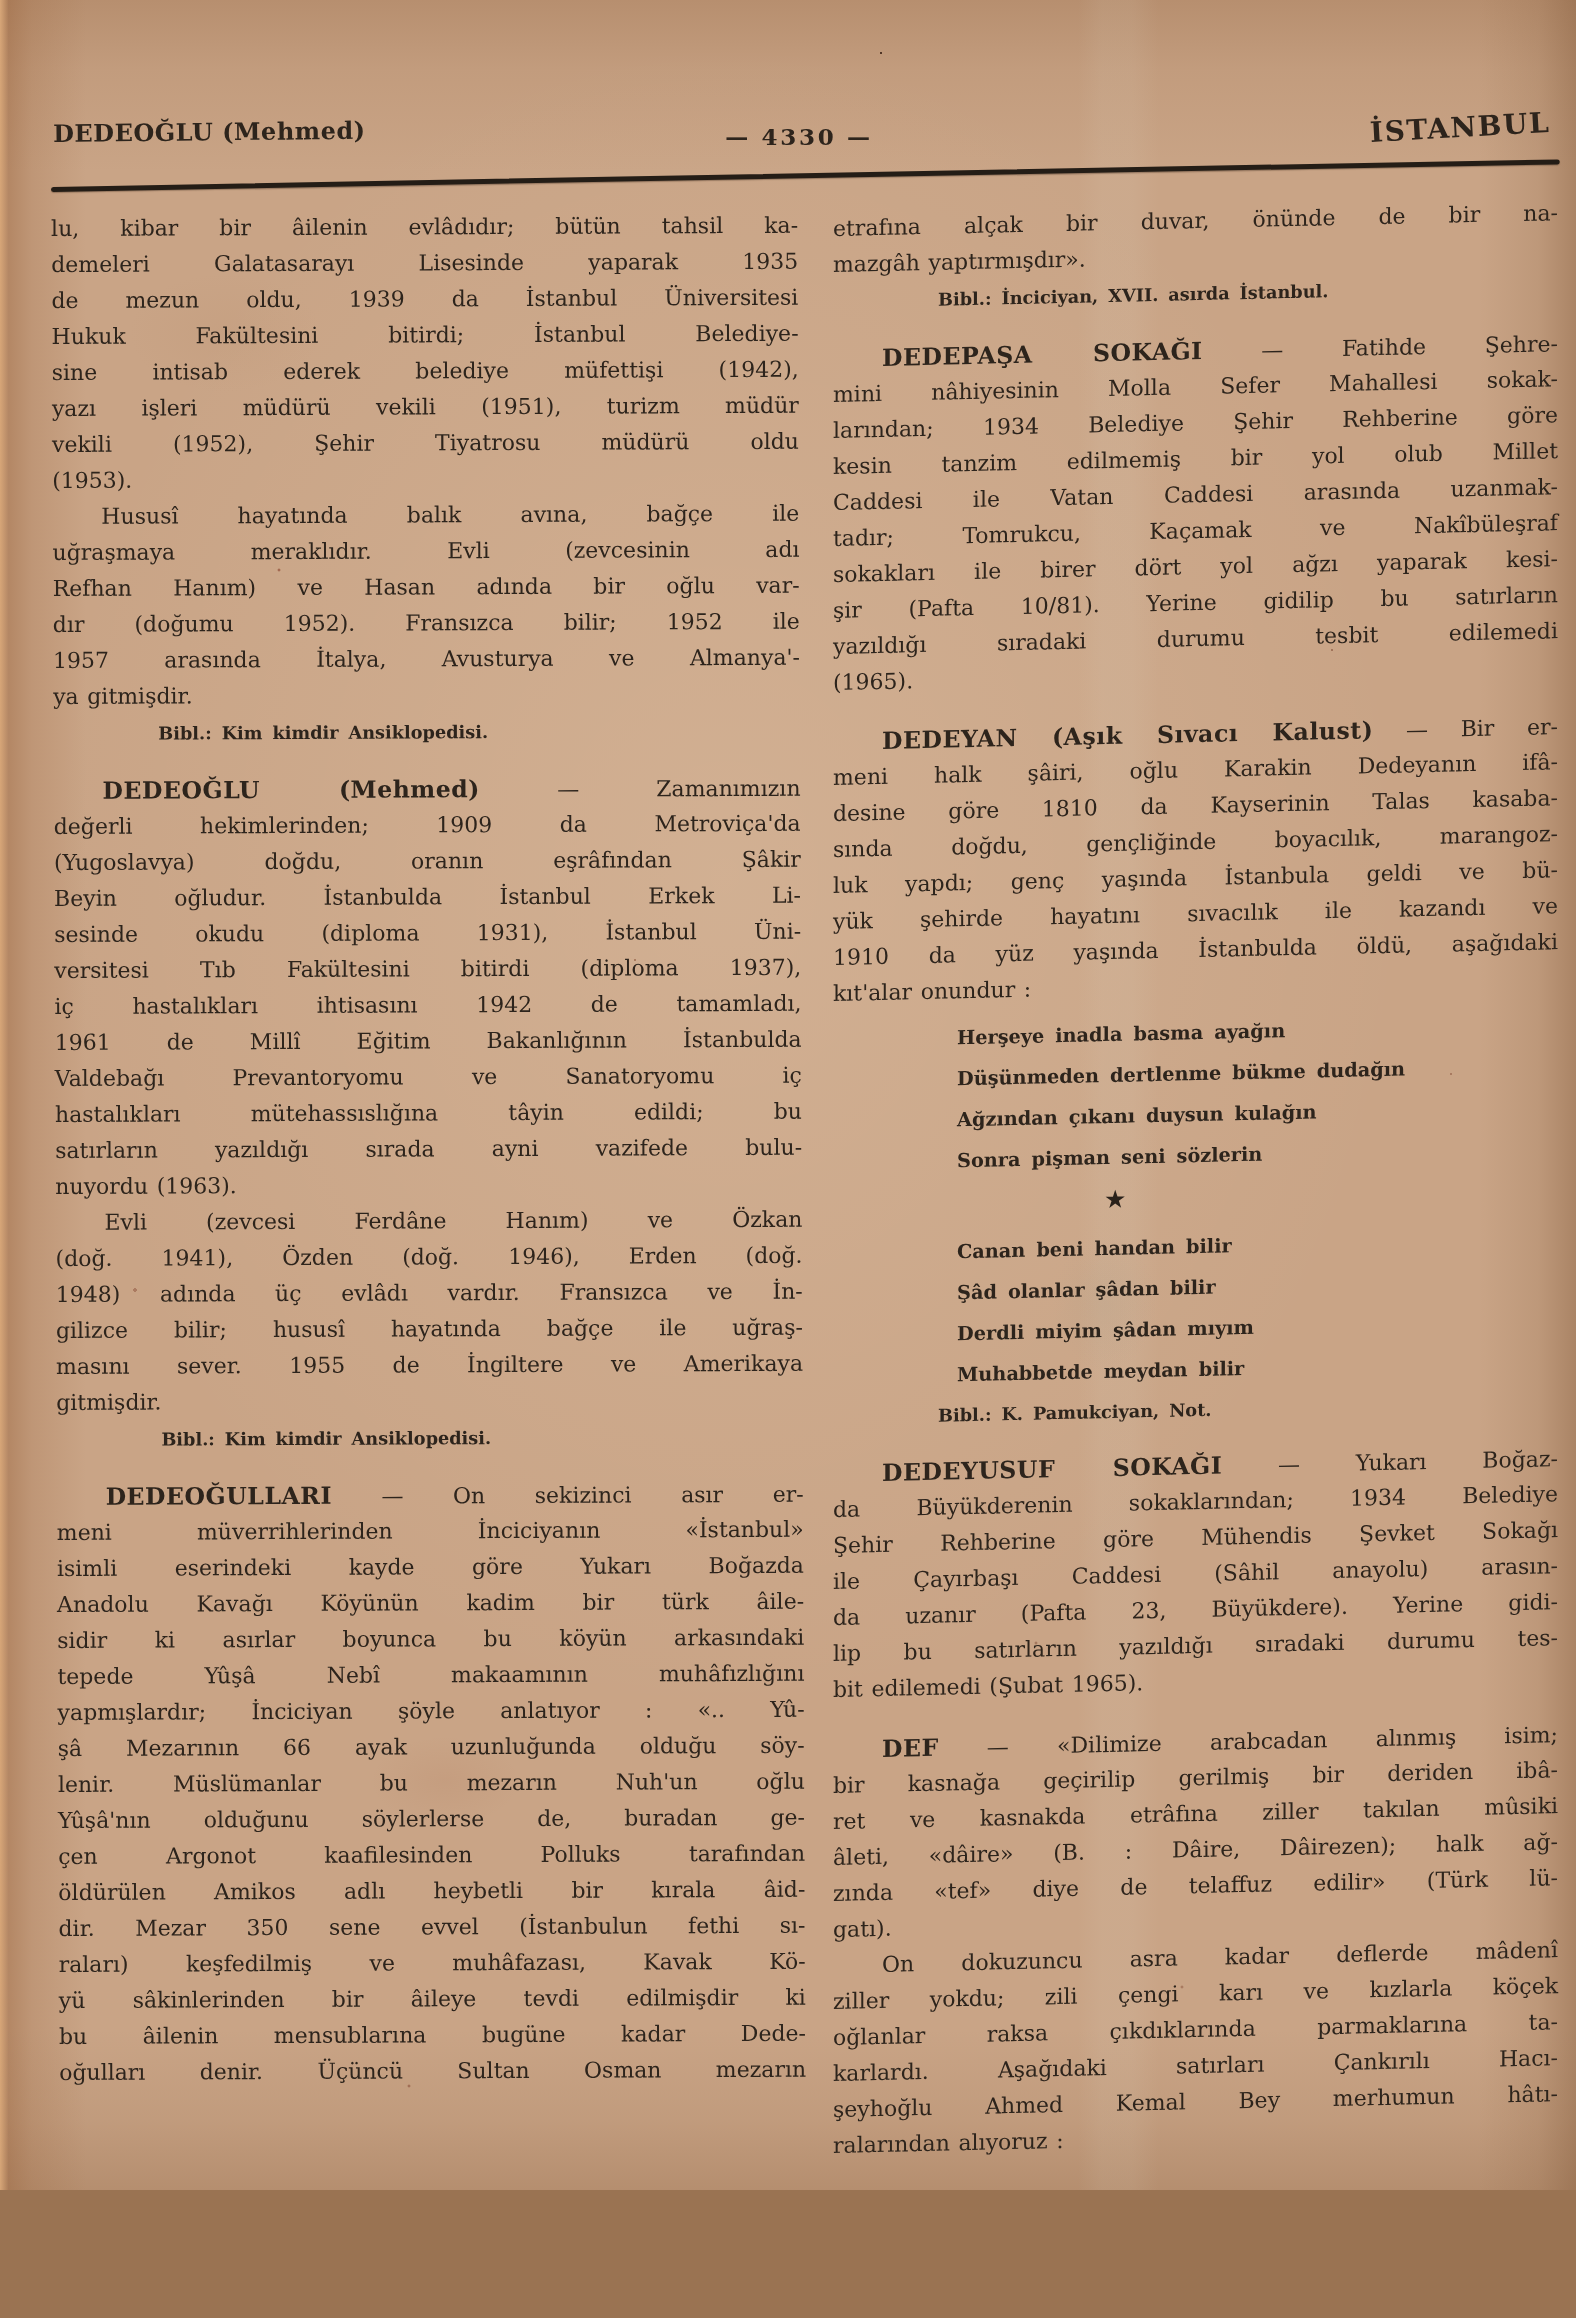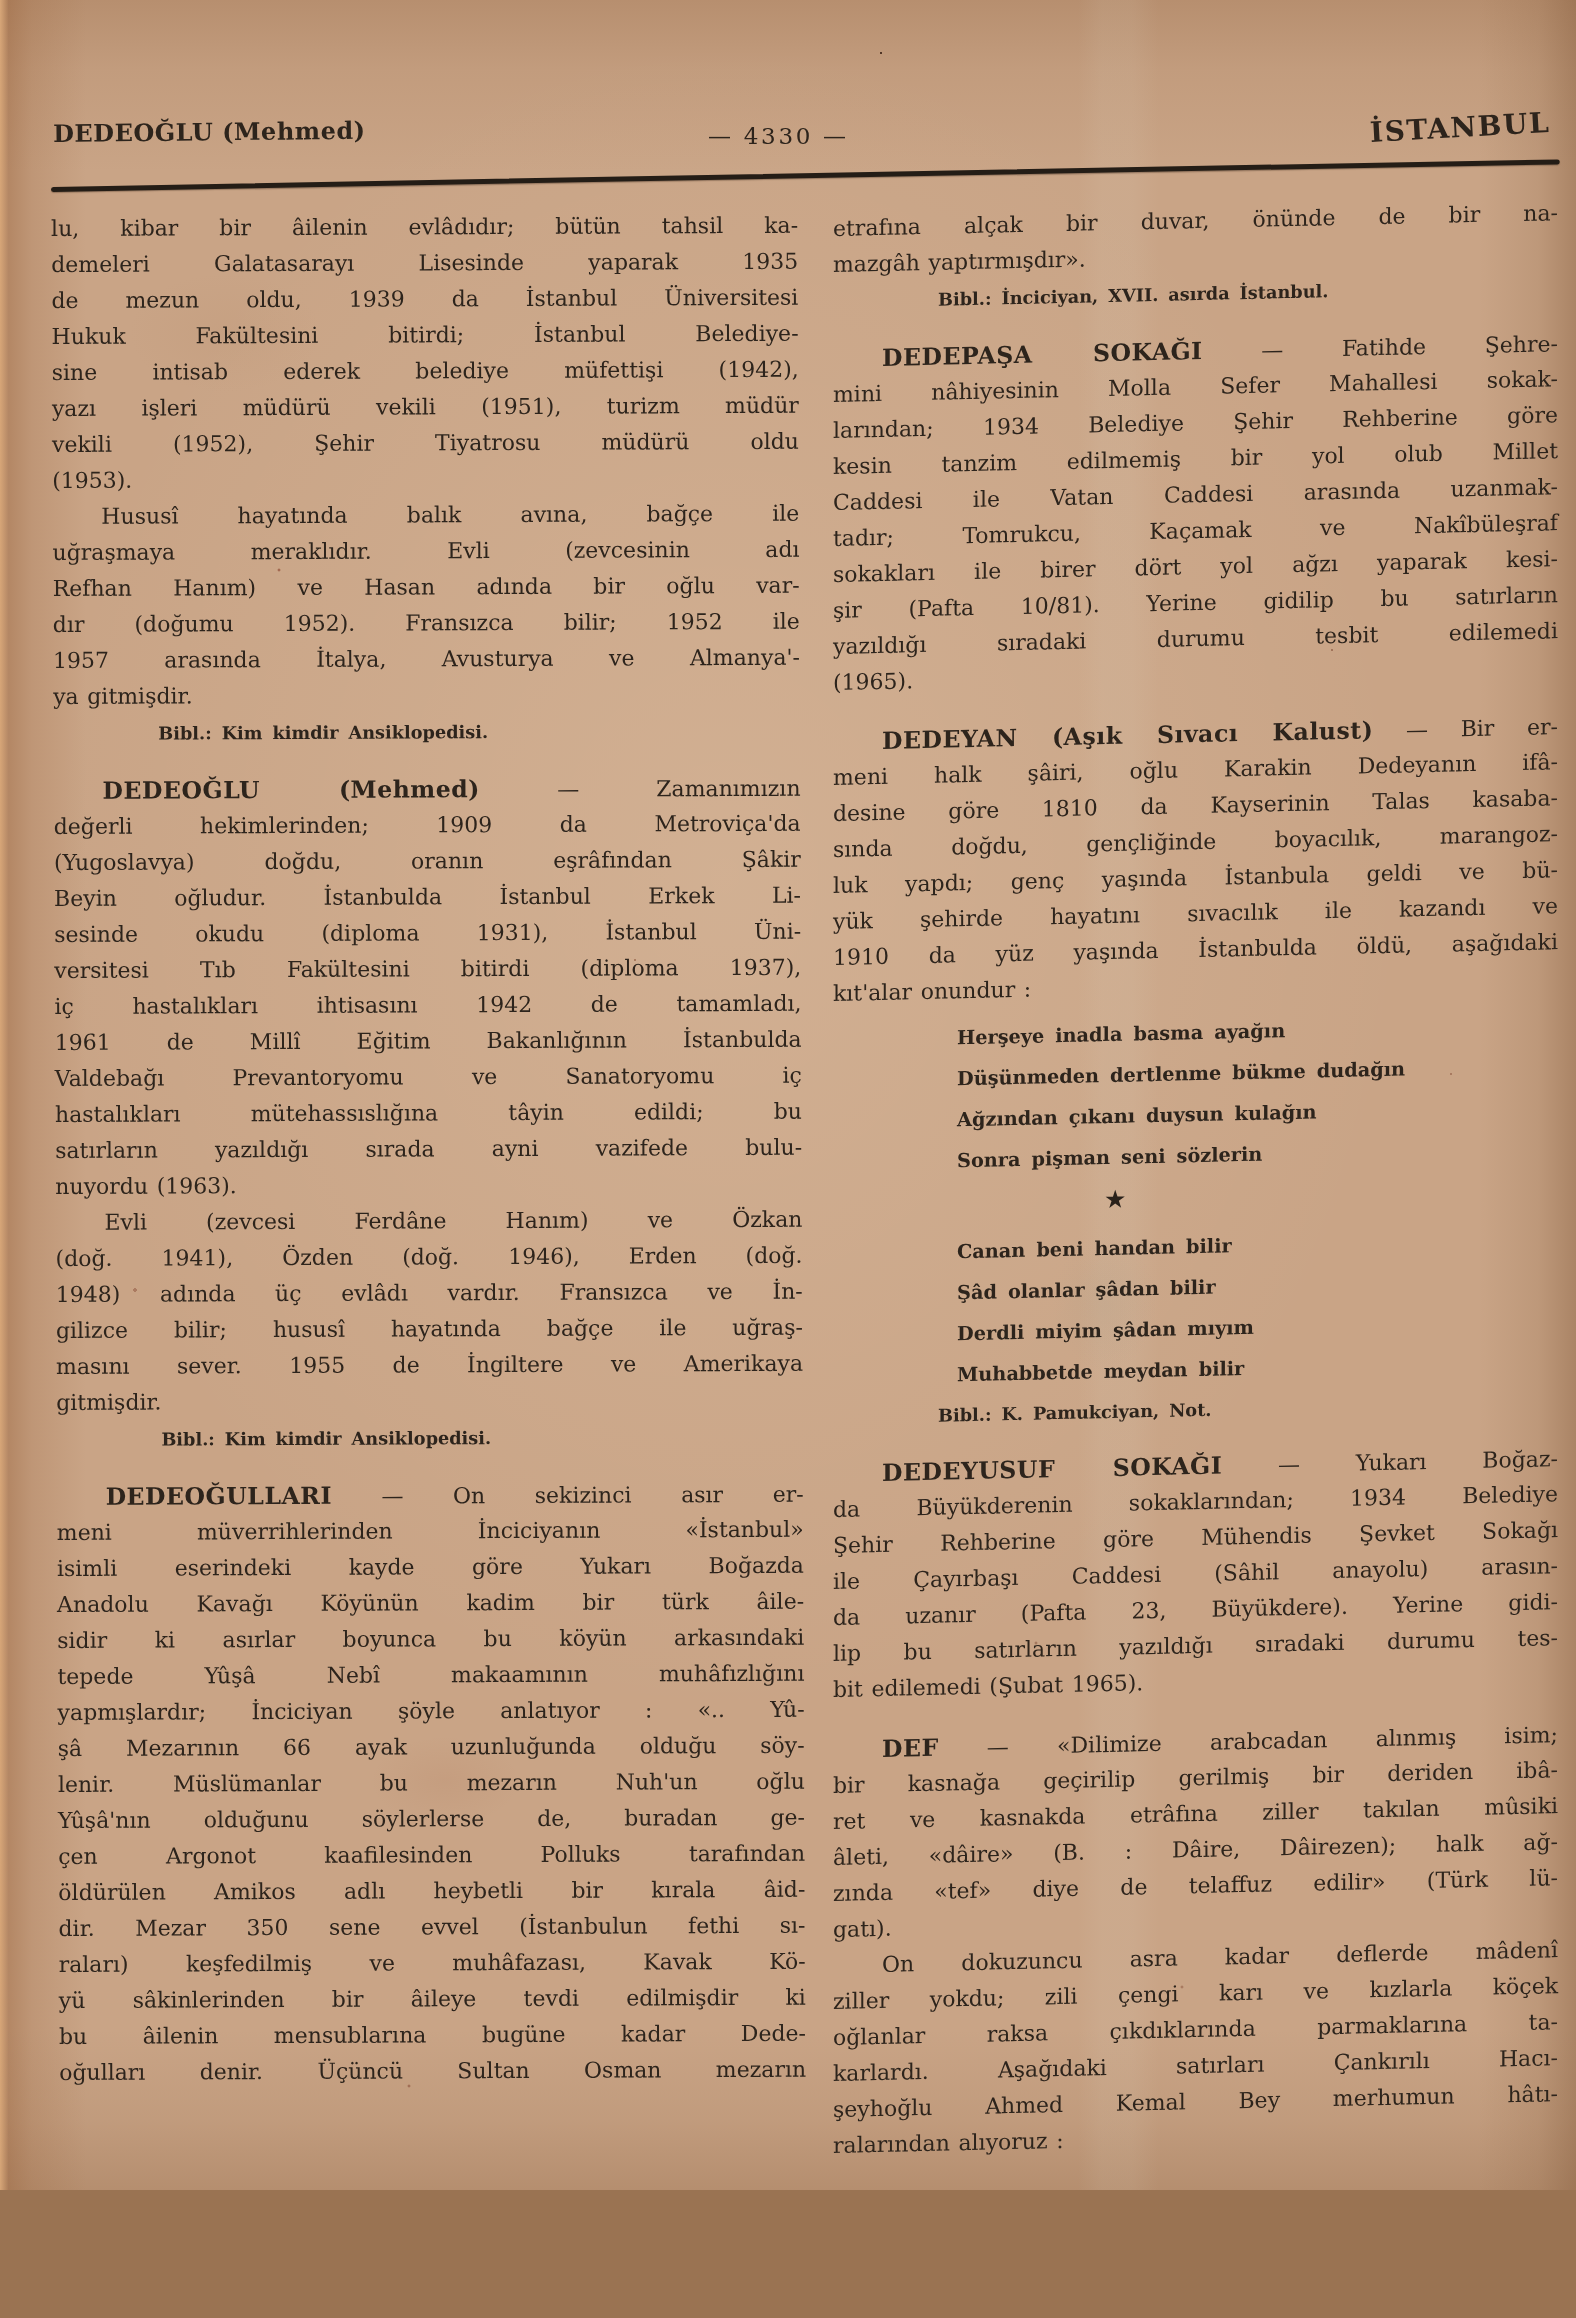--- a/index.html
+++ b/index.html
@@ -42,21 +42,21 @@
 
   
   .header-left {
     position: absolute; left: 53px; top: 119px;
     font-size: 24px; font-weight: bold; letter-spacing: 0.5px;
     transform: rotate(-0.6deg); transform-origin: left top;
     white-space: nowrap;
   }
   .header-num {
     position: absolute; left: 708px; top: 123px; width: 182px;
-    font-size: 23px; font-weight: normal;
+    text-align: center; font-size: 23px; font-weight: bold;
     letter-spacing: 2.7px; white-space: nowrap;
   }
   .header-right {
     position: absolute; left: 1369px; top: 116px;
     font-size: 28px; font-weight: bold; letter-spacing: 1.6px;
     transform: rotate(-3.2deg); transform-origin: left top;
     white-space: nowrap;
   }
   .header-rule {
     position: absolute; left: 51px; top: 187px;

